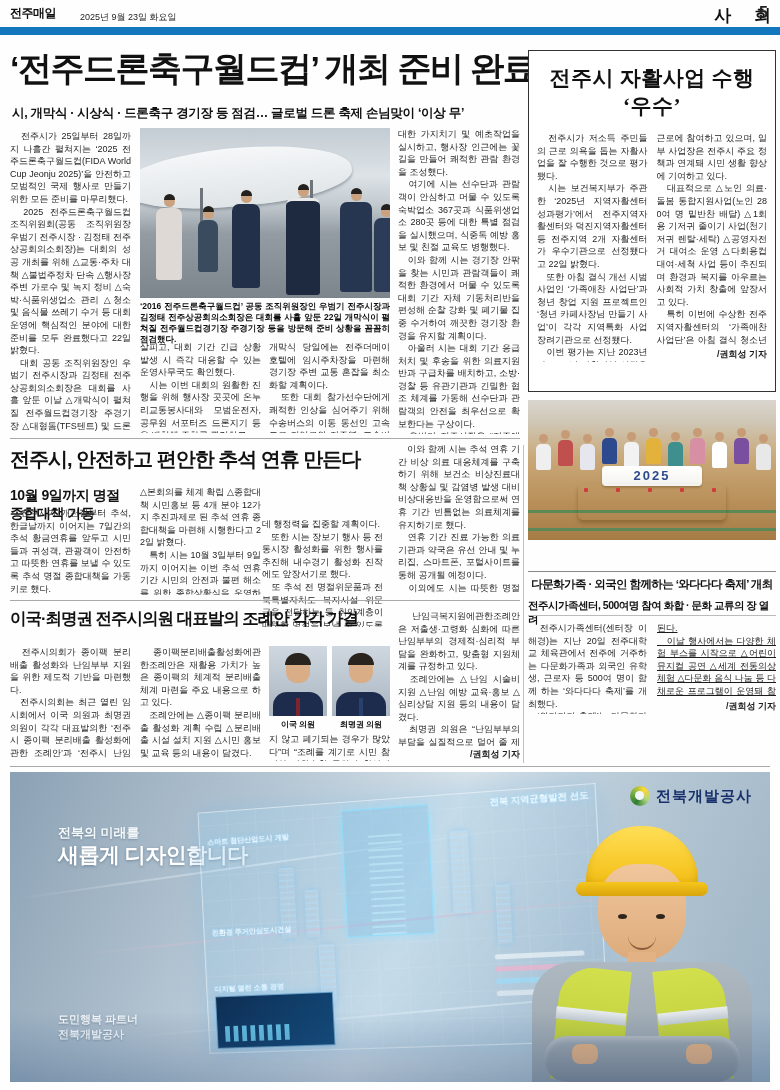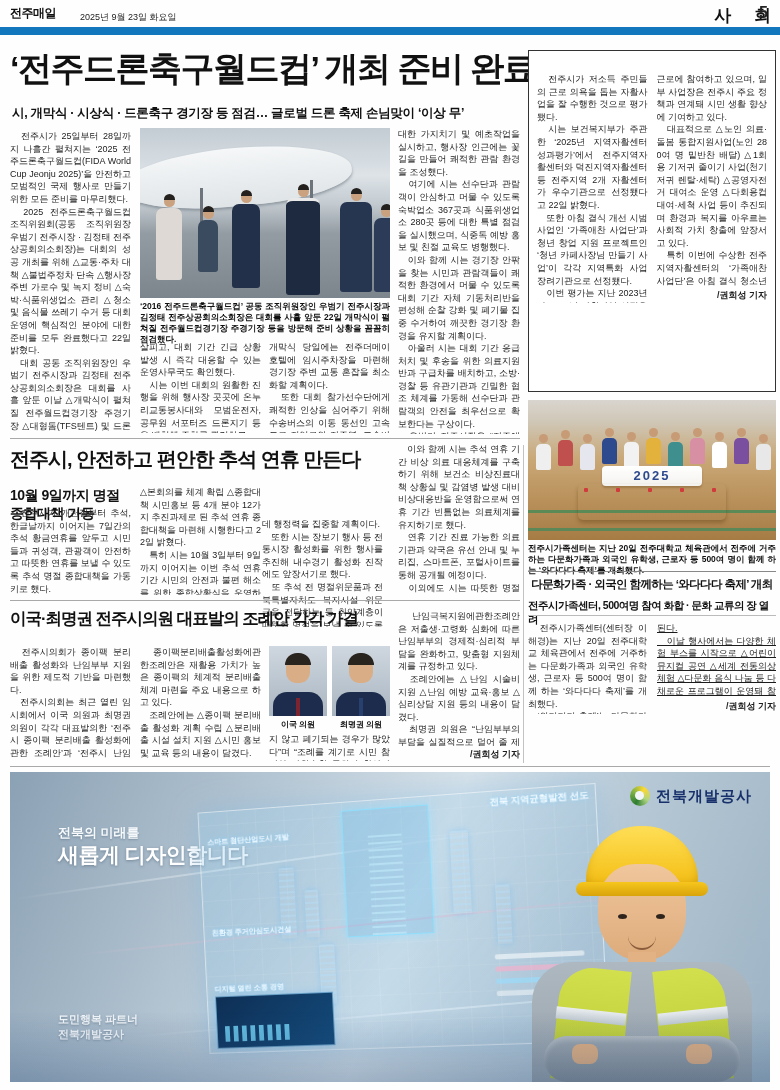--- a/index.html
+++ b/index.html
@@ -191,20 +191,21 @@
 　여기에 시는 선수단과 관람객이 안심하고 머물 수 있도록 숙박업소 367곳과 식품위생업소 280곳 등에 대한 특별 점검을 실시했으며, 식중독 예방 홍보 및 친절 교육도 병행했다.
 　이와 함께 시는 경기장 안팎을 찾는 시민과 관람객들이 쾌적한 환경에서 머물 수 있도록 대회 기간 자체 기동처리반을 편성해 순찰 강화 및 폐기물 집중 수거하여 깨끗한 경기장 환경을 유지할 계획이다.
 　아울러 시는 대회 기간 응급처치 및 후송을 위한 의료지원반과 구급차를 배치하고, 소방·경찰 등 유관기관과 긴밀한 협조 체계를 가동해 선수단과 관람객의 안전을 최우선으로 확보한다는 구상이다.
 　우범기 전주시장은 “전주에서 열리는 첫 드론축구월드컵은 세계인이 함께 즐기는 역사적인 대회가 될 것”이라며 “전주를 찾은 모든 분들이 안심하고 편안하게 대회를 즐길 수 있도록 마지막까지 최선을 다해 준비하였다”고 말했다.  /권희성 기자</div>
   </div>
 
   <div class="abs hrule" style="left:10px;top:438px;width:510px;"></div>
   <div class="abs vrule" style="left:523px;top:445px;height:318px;"></div>
 
   <div class="abs box-jahwal">
+    <div class="h-box">전주시 자활사업 수행 ‘우수’</div>
     <div class="twocol" style="height:230px;">
       <div class="c bt">　전주시가 저소득 주민들의 근로 의욕을 돕는 자활사업을 잘 수행한 것으로 평가됐다.
 　시는 보건복지부가 주관한 ‘2025년 지역자활센터 성과평가’에서 전주지역자활센터와 덕진지역자활센터 등 전주지역 2개 자활센터가 우수기관으로 선정됐다고 22일 밝혔다.
 　또한 아침 결식 개선 시범 사업인 ‘가족애찬 사업단’과 청년 창업 지원 프로젝트인 ‘청년 카페사장님 만들기 사업’이 각각 지역특화 사업 장려기관으로 선정됐다.
 　이번 평가는 지난 2023년과 2024년 자활사업 실적을 종합 심사해 역량 강화와 맞춤형 자활사업 활성화를 도모하기 위해 전국 228개 지역자활센터를 대상으로 진행됐다.
 　이와 관련 전주지역자활센터와 덕진지역자활센터는 총 30개 사업장에서 500여 명의 저소득 주민이</div>
       <div class="c">
         <div class="bt" style="height:216px;">근로에 참여하고 있으며, 일부 사업장은 전주시 주요 정책과 연계돼 시민 생활 향상에 기여하고 있다.
 　대표적으로 △노인 의료·돌봄 통합지원사업(노인 280여 명 밑반찬 배달) △1회용 기저귀 줄이기 사업(천기저귀 렌탈·세탁) △공영자전거 대여소 운영 △다회용컵 대여·세척 사업 등이 추진되며 환경과 복지를 아우르는 사회적 가치 창출에 앞장서고 있다.
 　특히 이번에 수상한 전주지역자활센터의 ‘가족애찬 사업단’은 아침 결식 청소년과 저소득 가구에 건강한 식사를 지원해 학습 집중력 향상과 생활 안정에 기여했으며, 덕진지역자활센터의 ‘청년 카페사장님 만들기 사업’은 청년들에게 창업 경험과 역량을 제공해 자립 기반 마련에 도움을 줬다는 긍정적인 평가를 받았다.</div>
@@ -256,21 +257,20 @@
         <div class="h"></div>
         <div class="b" style="background:#7a4fa0;"></div>
       </div>
     <div class="cfig" style="left:228px;top:34px;">
         <div class="h"></div>
         <div class="b" style="background:#e8e8e8;"></div>
       </div>
     <div class="cake-top">2025</div>
     <div class="cake"></div>
   </div>
-  <div class="abs caption" style="left:528px;top:543px;width:248px;">전주시가족센터는 지난 20일 전주대학교 체육관에서 전주에 거주하는 다문화가족과 외국인 유학생, 근로자 등 500여 명이 함께 하는 ‘와다다다 축제’를 개최했다.</div>
 
   <div>
     <div class="abs hrule" style="left:528px;top:571px;width:248px;background:#888;"></div>
     <div class="abs h-dafam">다문화가족 · 외국인 함께하는 ‘와다다다 축제’ 개최</div>
     <div class="abs h-dafam-sub">전주시가족센터, 500여명 참여 화합 · 문화 교류의 장 열려</div>
     <div class="abs hrule" style="left:528px;top:615px;width:248px;background:#bbb;"></div>
     <div class="abs bt" style="left:528px;top:622px;width:119px;height:92px;">　전주시가족센터(센터장 이해경)는 지난 20일 전주대학교 체육관에서 전주에 거주하는 다문화가족과 외국인 유학생, 근로자 등 500여 명이 함께 하는 ‘와다다다 축제’를 개최했다.
 　‘와다다다 축제’는 다문화가족과 외국인 주민이 서로의 문화를 이해하고 어울리는 화합의 장으로, 해를 거듭할수록 참여 규모가 커지며 대표 교류 행사로 자리매김하게</div>
     <div class="abs bt" style="left:657px;top:622px;width:119px;height:78px;text-decoration:underline;">된다.
 　이날 행사에서는 다양한 체험 부스를 시작으로 △어린이 뮤지컬 공연 △세계 전통의상 체험 △다문화 음식 나눔 등 다채로운 프로그램이 운영돼 참가자들의 큰 호응을 얻었다.</div>

